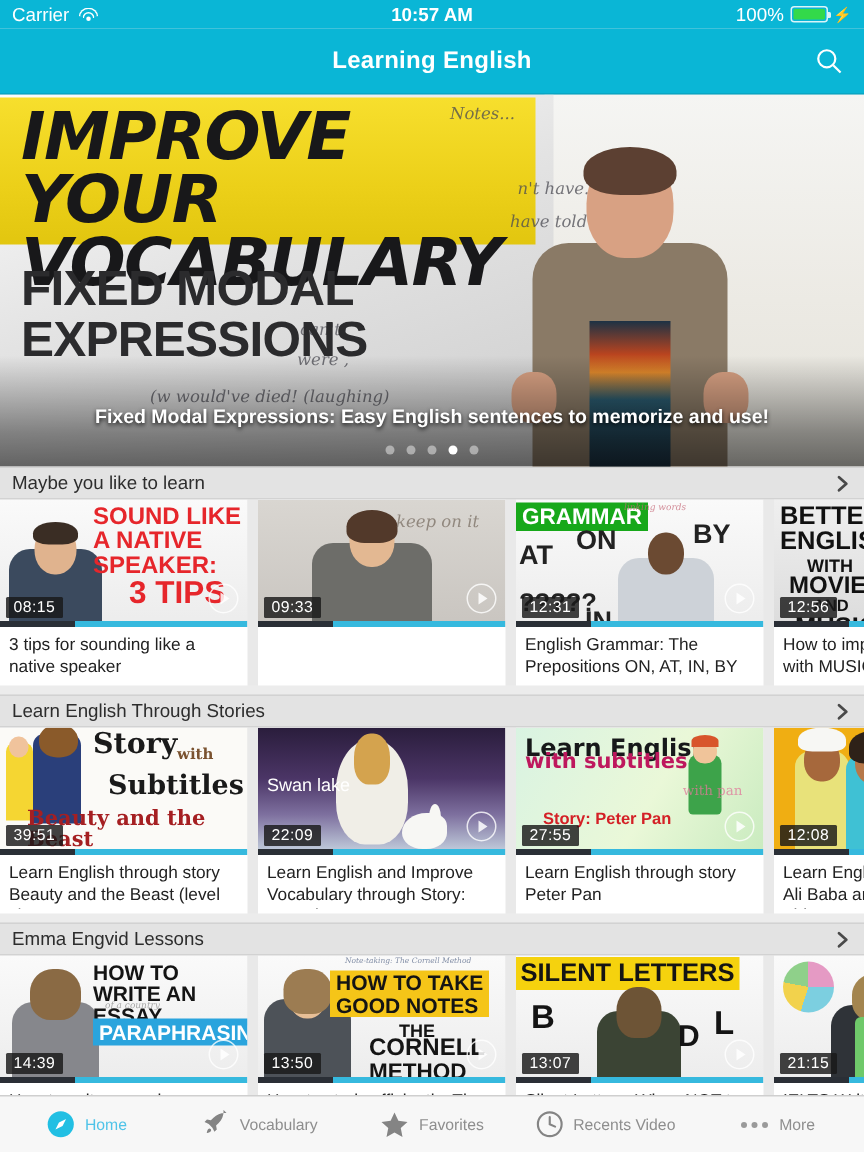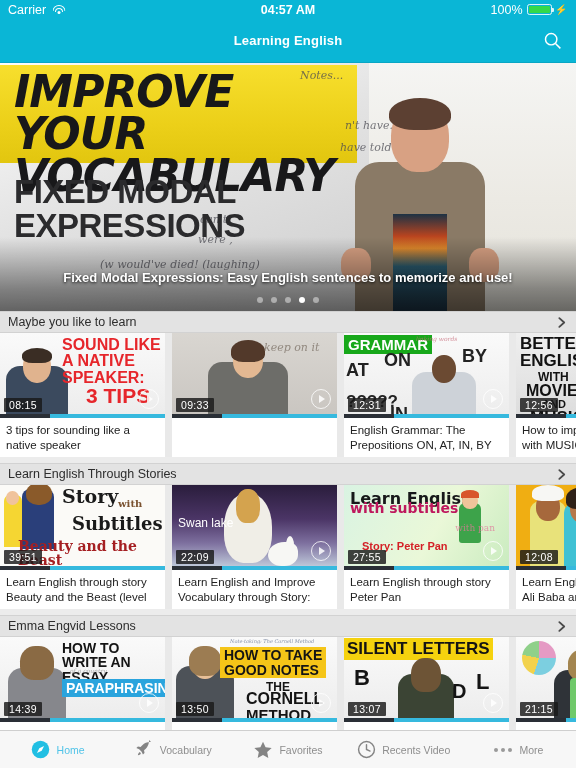--- a/index.html
+++ b/index.html
@@ -30,21 +30,21 @@
   .batt::after{ content:""; position:absolute; right:-3px; top:3px; width:2px; height:4px; background:rgba(255,255,255,.85); border-radius:0 1px 1px 0; }
   .batt span{ display:block; height:100%; background:#33d94a; border-radius:1px; }
   .bolt{ font-size:10px; }
 
   
   .navbar{
     height:44px; flex:0 0 44px; background:#0ab6d6; color:#fff;
     display:flex; align-items:center; justify-content:center; position:relative;
     border-bottom:1px solid #09a6c4;
   }
-  .navbar .title{ font-size:13px; font-weight:bold; letter-spacing:.2px; }
+  .navbar .title{ font-size:16px; font-weight:bold; letter-spacing:.2px; }
   .search-btn{ position:absolute; right:10px; top:50%; transform:translateY(-50%); width:28px; height:28px; display:flex; align-items:center; justify-content:center; cursor:pointer;}
   .search-btn svg{ display:block; }
 
   
   .content{ flex:1 1 auto; overflow:hidden; background:#ececec; }
 
   
   .hero{ position:relative; width:576px; height:248px; overflow:hidden; background:#cfcfcf; }
   .hero-img{ position:absolute; inset:0; }
   .hero-left{
@@ -147,21 +147,21 @@
 
   <div class="statusbar">
     <div class="sb-left">
       <span>Carrier</span>
       <span class="wifi">
           <i></i>
           <i></i>
           <i></i>
         </span>
     </div>
-    <div class="sb-center">04:57 AM</div>
+    <div class="sb-center">10:57 AM</div>
     <div class="sb-right">
       <span>100%</span>
       <span class="batt">
           <span></span>
         </span>
       <span class="bolt">⚡</span>
     </div>
   </div>
 
   <div class="navbar">

